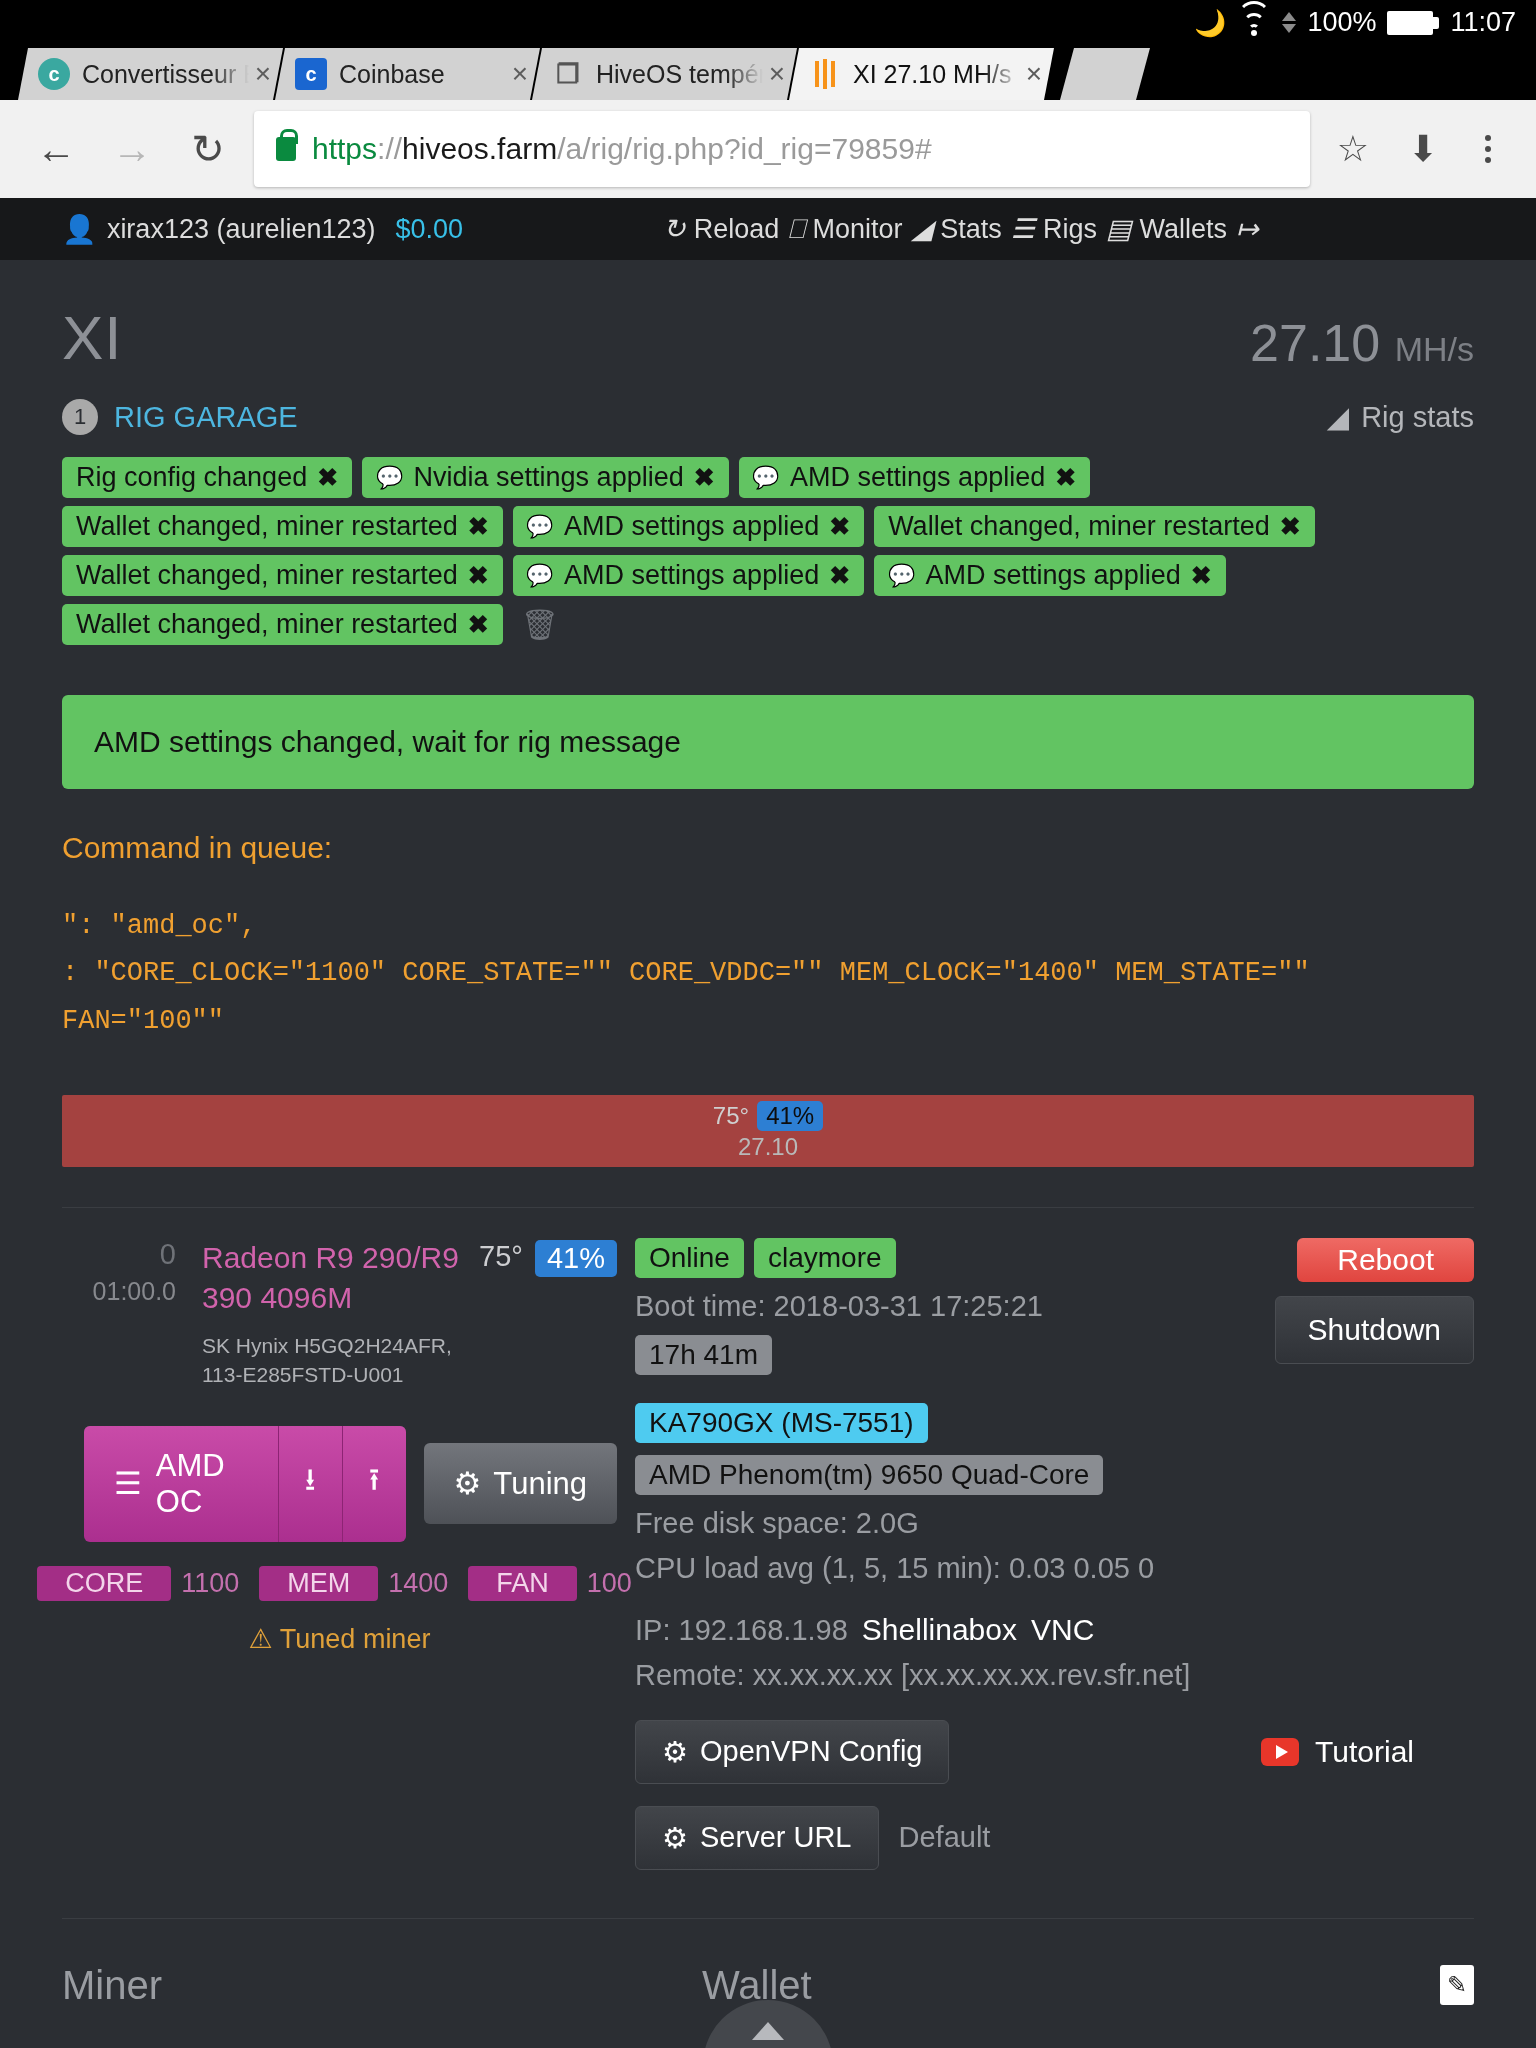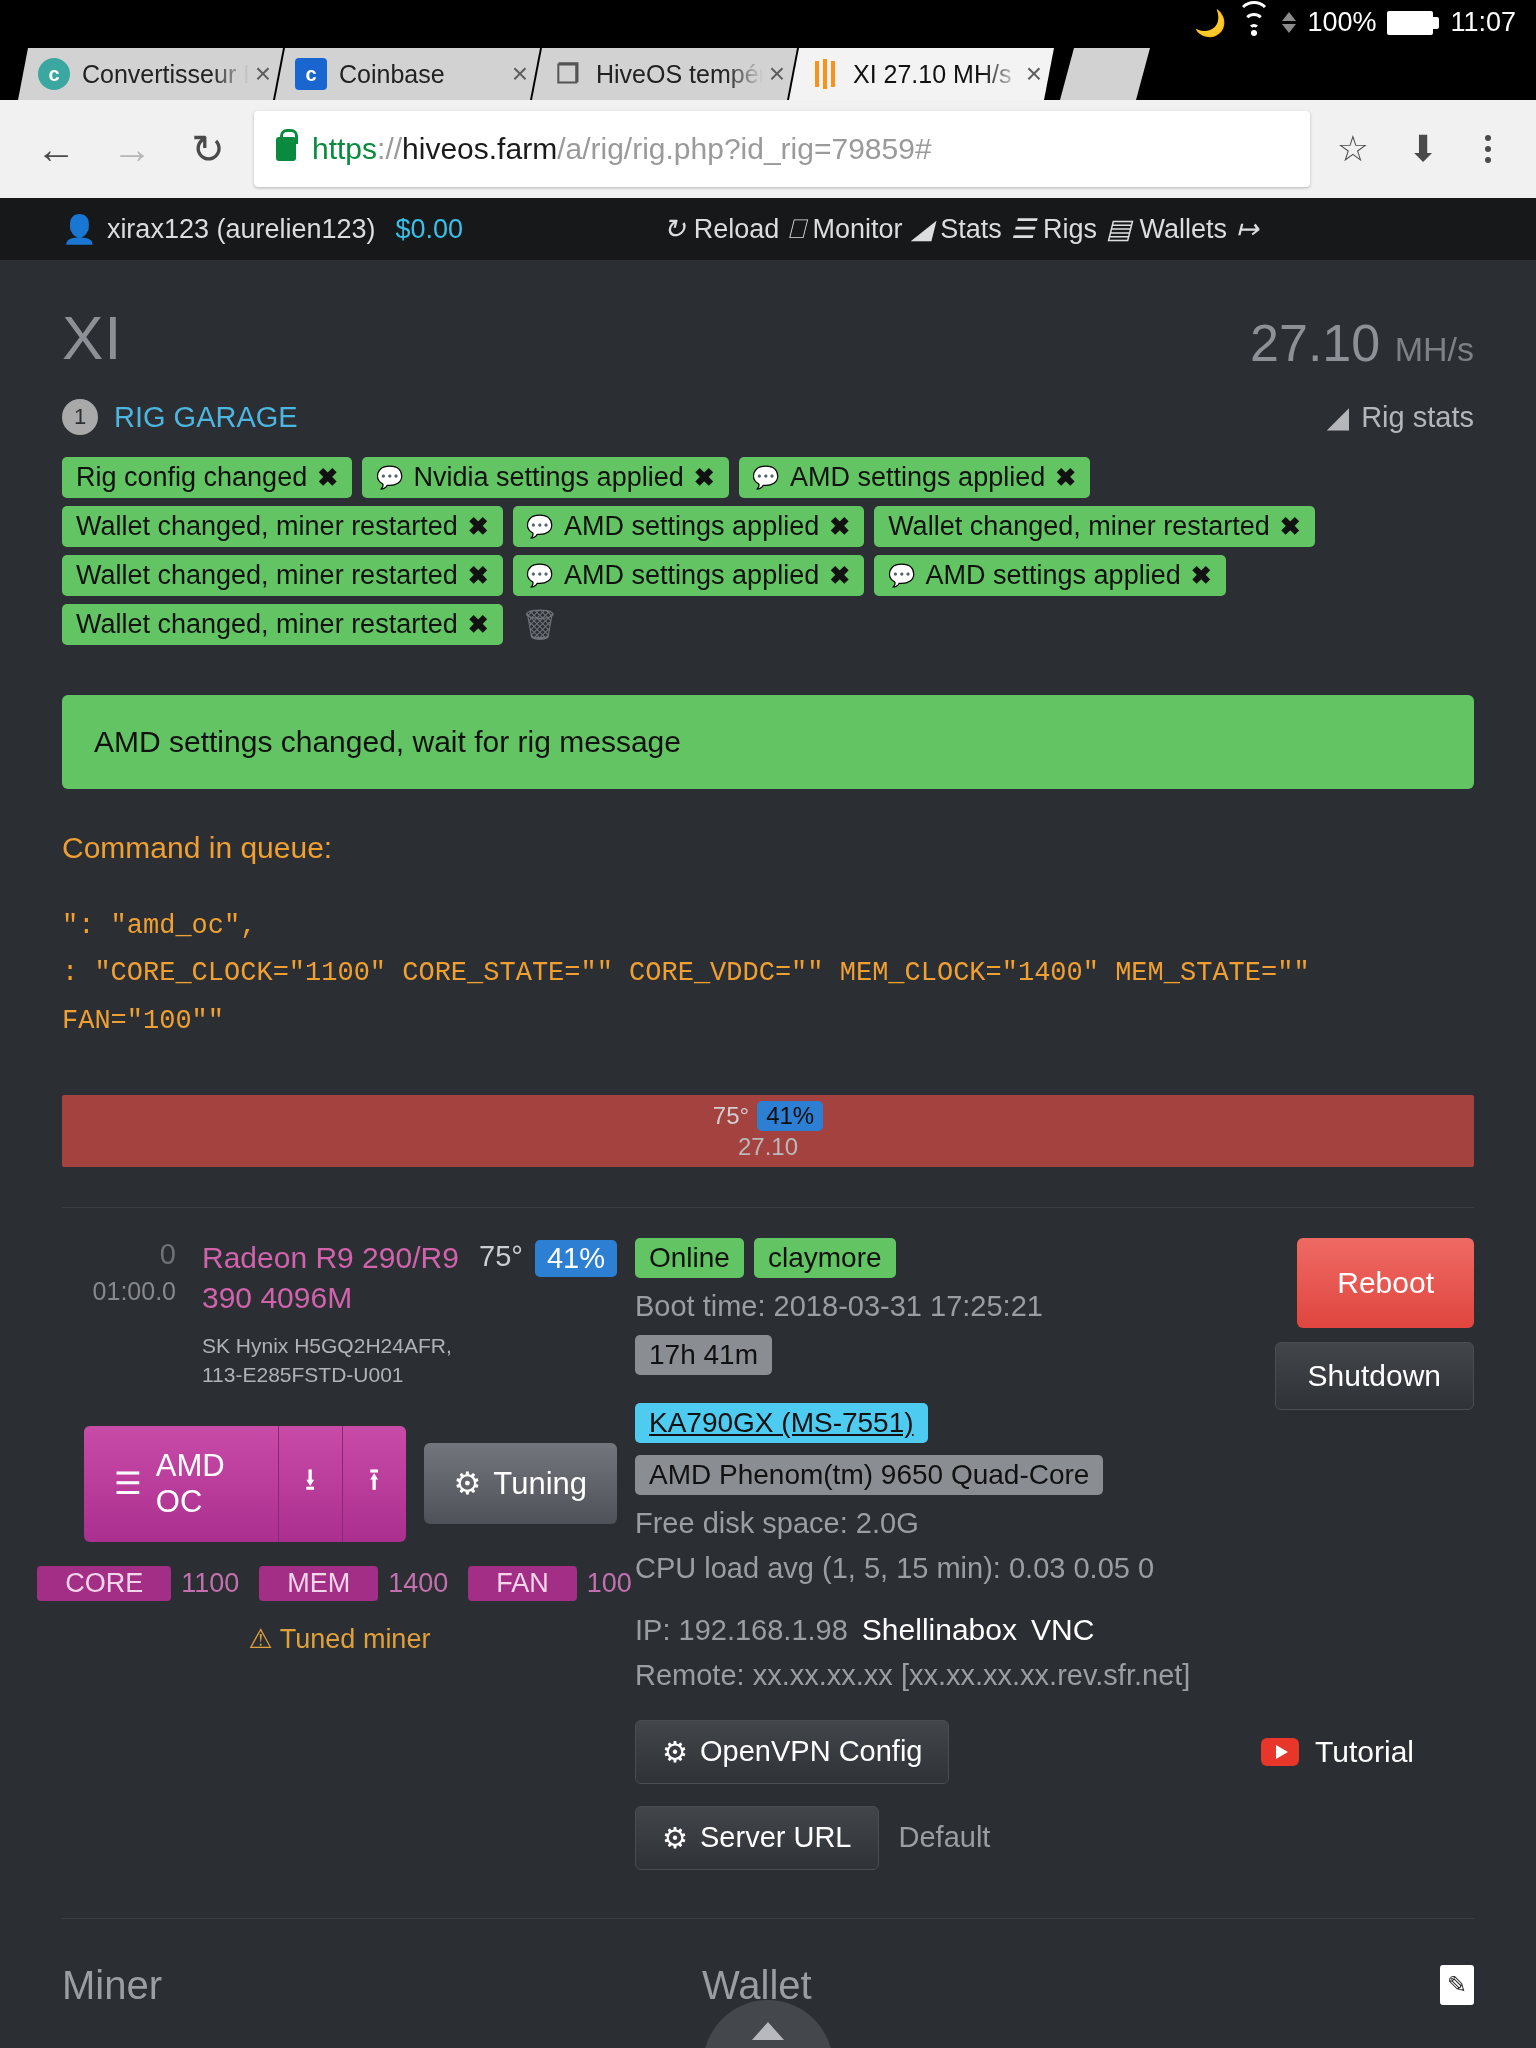--- a/index.html
+++ b/index.html
@@ -177,28 +177,28 @@
   .ocvals { margin-top: 24px; display:flex; align-items:center; justify-content:center;
             gap: 10px; font-size: 27px; }
   .ocvals .k { background:#a32e86; color:#f3d5ea; border-radius:4px; padding: 2px 28px; }
   .ocvals .v { color:#c470ae; margin-right:10px; }
   .tuned { margin-top: 22px; text-align:center; color:#e0a13a; font-size: 27px; }
 
   .pillrow { display:flex; gap: 10px; align-items:center; }
   .pill { border-radius:5px; padding: 4px 14px; font-size: 28px; color:#111; }
   .pill.green { background:#62c462; }
   .pill.grey { background:#8a8d92; }
-  .pill.cyan { background:#4ecbf0;text-decoration:underline; }
+  .pill.cyan { background:#4ecbf0; }
   .muted { color:#9a9da2; font-size: 29px; }
   .rline { margin-top: 12px; }
 
   .btnstack { position:absolute; right: 0; top: 0; display:flex; flex-direction:column;
               gap: 14px; align-items:flex-end; }
   .btn-reboot { background: linear-gradient(#ef6a64,#e0453f); color:#fff; font-size: 30px;
-                padding: 28px 40px; border-radius:6px; }
+                padding: 5px 40px; border-radius:6px; }
   .btn-shut { background: linear-gradient(#42454a,#2f3237); color:#fff; font-size: 30px;
               padding: 16px 32px; border-radius:6px; border:1px solid #4a4d52; }
 
   .rpanel { position:relative; }
   .btn-dark { background: linear-gradient(#42454a,#2f3237); color:#fff; font-size: 29px;
               padding: 14px 26px; border-radius:6px; border:1px solid #4a4d52;
               display:inline-flex; align-items:center; gap:12px; }
   .linkw { color:#fff; font-size: 30px; }
   .yt { width:38px;height:28px;background:#e8362a;border-radius:6px; display:flex;
         align-items:center;justify-content:center; }

